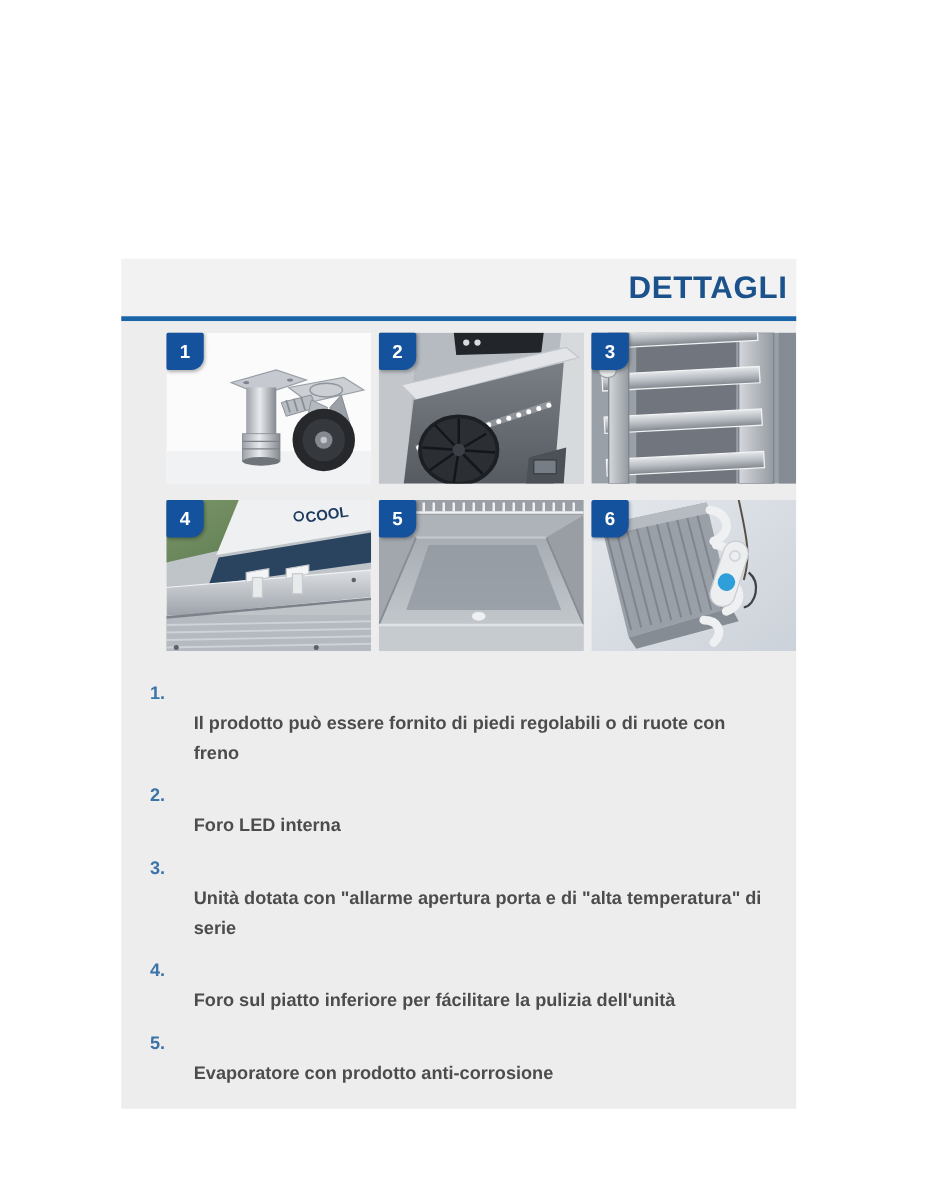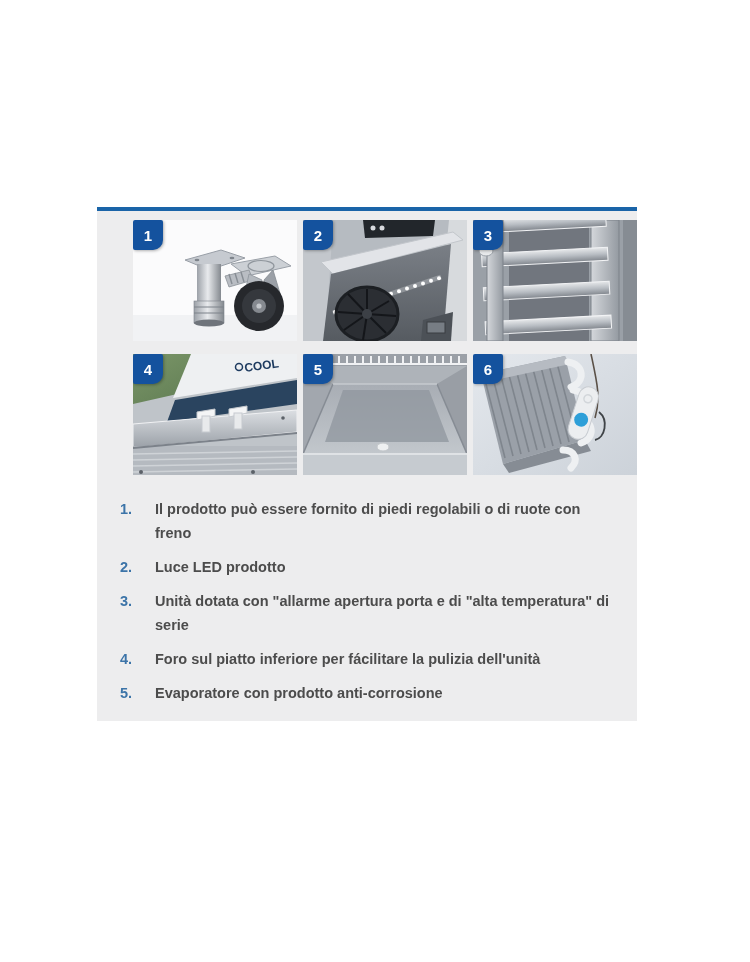--- a/index.html
+++ b/index.html
@@ -30,29 +30,32 @@
     background:var(--badge-bg,#14529e);color:var(--badge-text,#ffffff);
     font-size:15px;font-weight:bold;display:flex;align-items:center;justify-content:center;
     border-radius:2px 2px 10px 2px;box-shadow:1px 1px 3px rgba(0,0,0,.3);
   }
   .features{list-style:none;margin:22px 0 0 0;padding:0 20px 0 23px;}
   .features li{
     display:flex;margin-bottom:10px;font-size:14.5px;line-height:24px;
     font-weight:bold;color:var(--body-text,#4c4c4c);
   }
   .features .num{width:35px;flex:none;color:var(--list-number,#3c74a8);}
-  .features .txt{width:460px;}
+  .features .txt{width:460px;margin-top:24px;}
   svg text{font-family:"Liberation Sans",sans-serif;}
 </style>
 </head>
 <body>
 
 <div>
   <section class="panel">
 
+    <header class="panel-header">
+      <h2 class="panel-title">DETTAGLI</h2>
+    </header>
     <div class="divider"></div>
 
     <div class="panel-body">
 
       <div class="grid">
 
         <figure class="tile">
           <svg width="164" height="121" viewBox="0 0 164 121">
             <defs>
               <linearGradient id="t1cyl" x1="0" y1="0" x2="1" y2="0">
@@ -299,21 +302,21 @@
 
       </div>
 
       <ol class="features">
         <li>
           <span class="num">1.</span>
           <span class="txt">Il prodotto può essere fornito di piedi regolabili o di ruote con freno</span>
         </li>
         <li>
           <span class="num">2.</span>
-          <span class="txt">Luce LED prodotto</span>
+          <span class="txt">Foro LED interna</span>
         </li>
         <li>
           <span class="num">3.</span>
           <span class="txt">Unità dotata con "allarme apertura porta e di "alta temperatura" di serie</span>
         </li>
         <li>
           <span class="num">4.</span>
           <span class="txt">Foro sul piatto inferiore per fácilitare la pulizia dell'unità</span>
         </li>
         <li>

